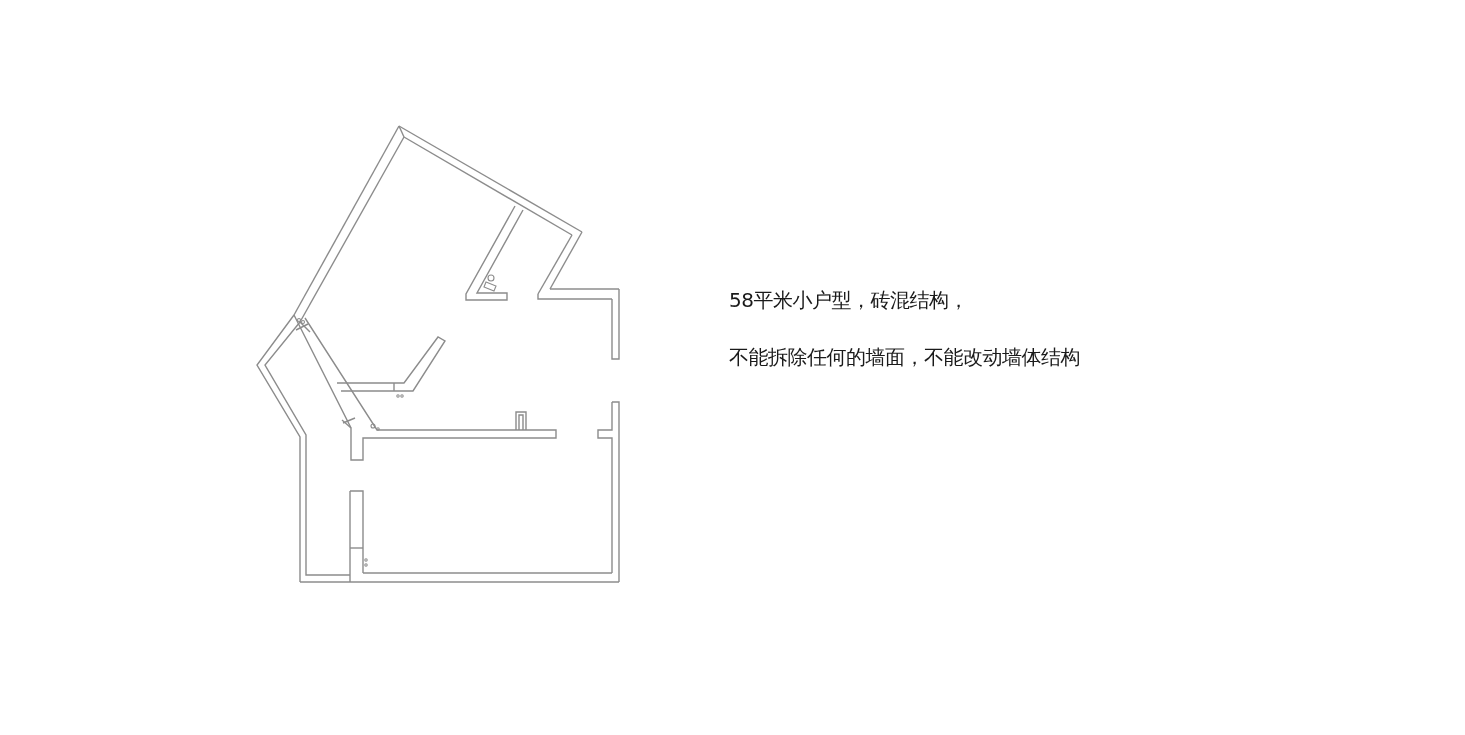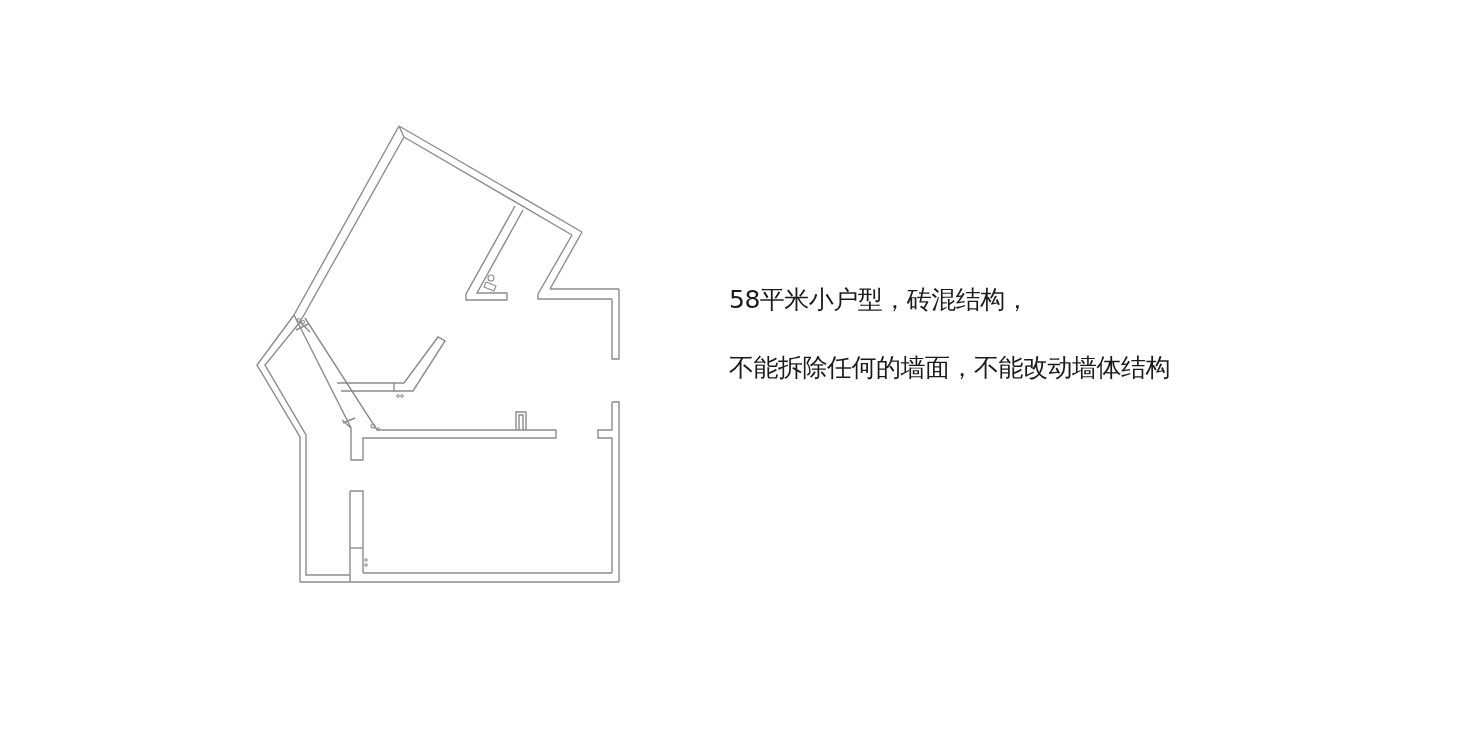--- a/index.html
+++ b/index.html
@@ -29,27 +29,27 @@
     }
     .fixture {
       fill: none;
       stroke: #8c8c8c;
       stroke-width: 1.1;
     }
     .caption {
       position: absolute;
       left: 729px;
       color: #1a1a1a;
-      font-size: 25px;
+      font-size: 20px;
       line-height: 30px;
       white-space: nowrap;
       letter-spacing: -0.5px;
     }
     #line1 { top: 285px; }
-    #line2 { top: 353px; }
+    #line2 { top: 342px; }
   </style>
 </head>
 <body>
 
 <svg id="floorplan" viewBox="0 0 1465 735" xmlns="http://www.w3.org/2000/svg">
 
   <g>
 
     <path class="wall" d="M 399 126 L 294 315"></path>
     <path class="wall" d="M 404 137 L 300 322"></path>

